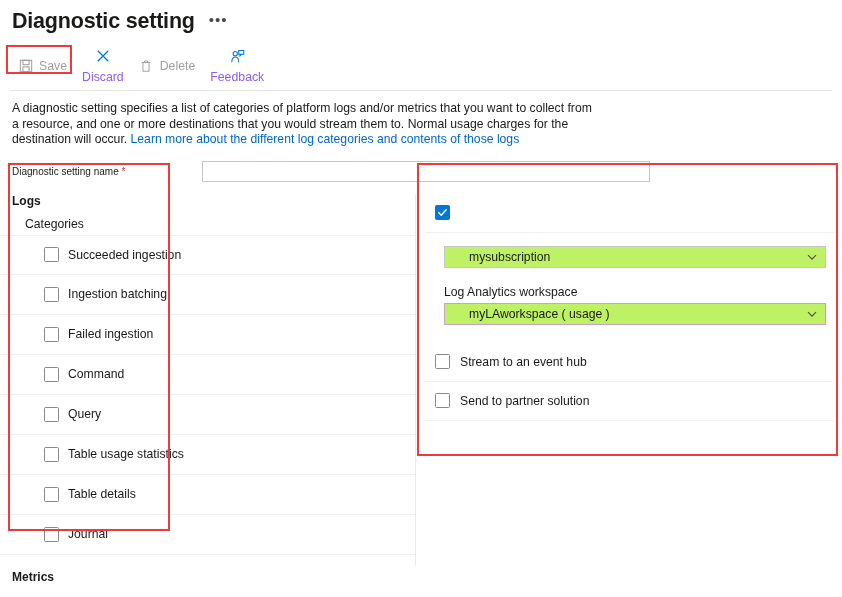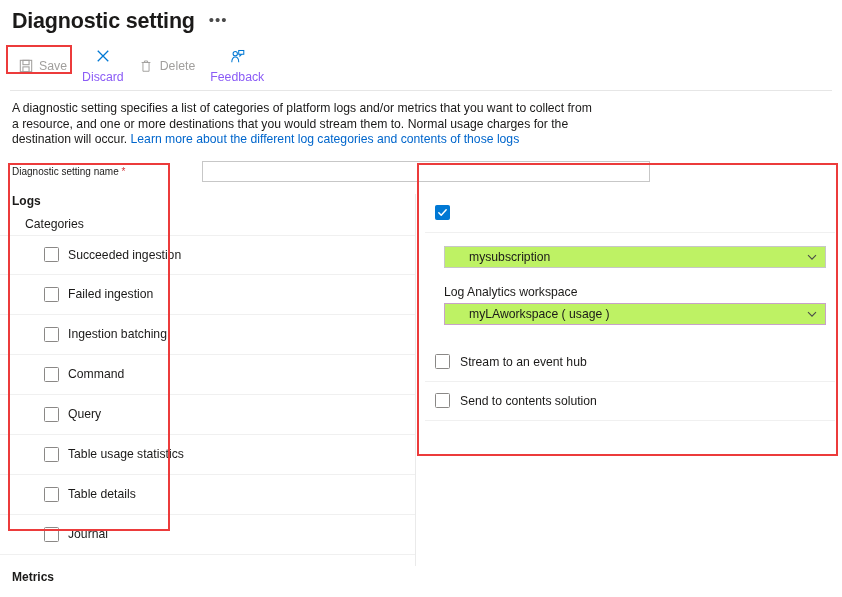--- a/index.html
+++ b/index.html
@@ -282,25 +282,25 @@
     <div class="section-head">Logs</div>
     <div class="sub-head">Categories</div>
 
     <div class="rowlist">
       <div class="crow">
         <span class="cb"></span>
         <span class="lbl">Succeeded ingestion</span>
       </div>
       <div class="crow">
         <span class="cb"></span>
+        <span class="lbl">Ingestion batching</span>
+      </div>
+      <div class="crow">
+        <span class="cb"></span>
         <span class="lbl">Failed ingestion</span>
-      </div>
-      <div class="crow">
-        <span class="cb"></span>
-        <span class="lbl">Ingestion batching</span>
       </div>
       <div class="crow">
         <span class="cb"></span>
         <span class="lbl">Command</span>
       </div>
       <div class="crow">
         <span class="cb"></span>
         <span class="lbl">Query</span>
       </div>
       <div class="crow">
@@ -362,20 +362,20 @@
     </div>
 
     <div style="height:14px"></div>
 
     <div class="dest-row">
       <span class="cb"></span>
       <span class="lbl">Stream to an event hub</span>
     </div>
     <div class="dest-row">
       <span class="cb"></span>
-      <span class="lbl">Send to contents solution</span>
+      <span class="lbl">Send to partner solution</span>
     </div>
   </div>
 </div>
 
 <div class="anno" id="anno-save"></div>
 <div class="anno" id="anno-logs"></div>
 <div class="anno" id="anno-dest"></div>
 
 </body></html>

